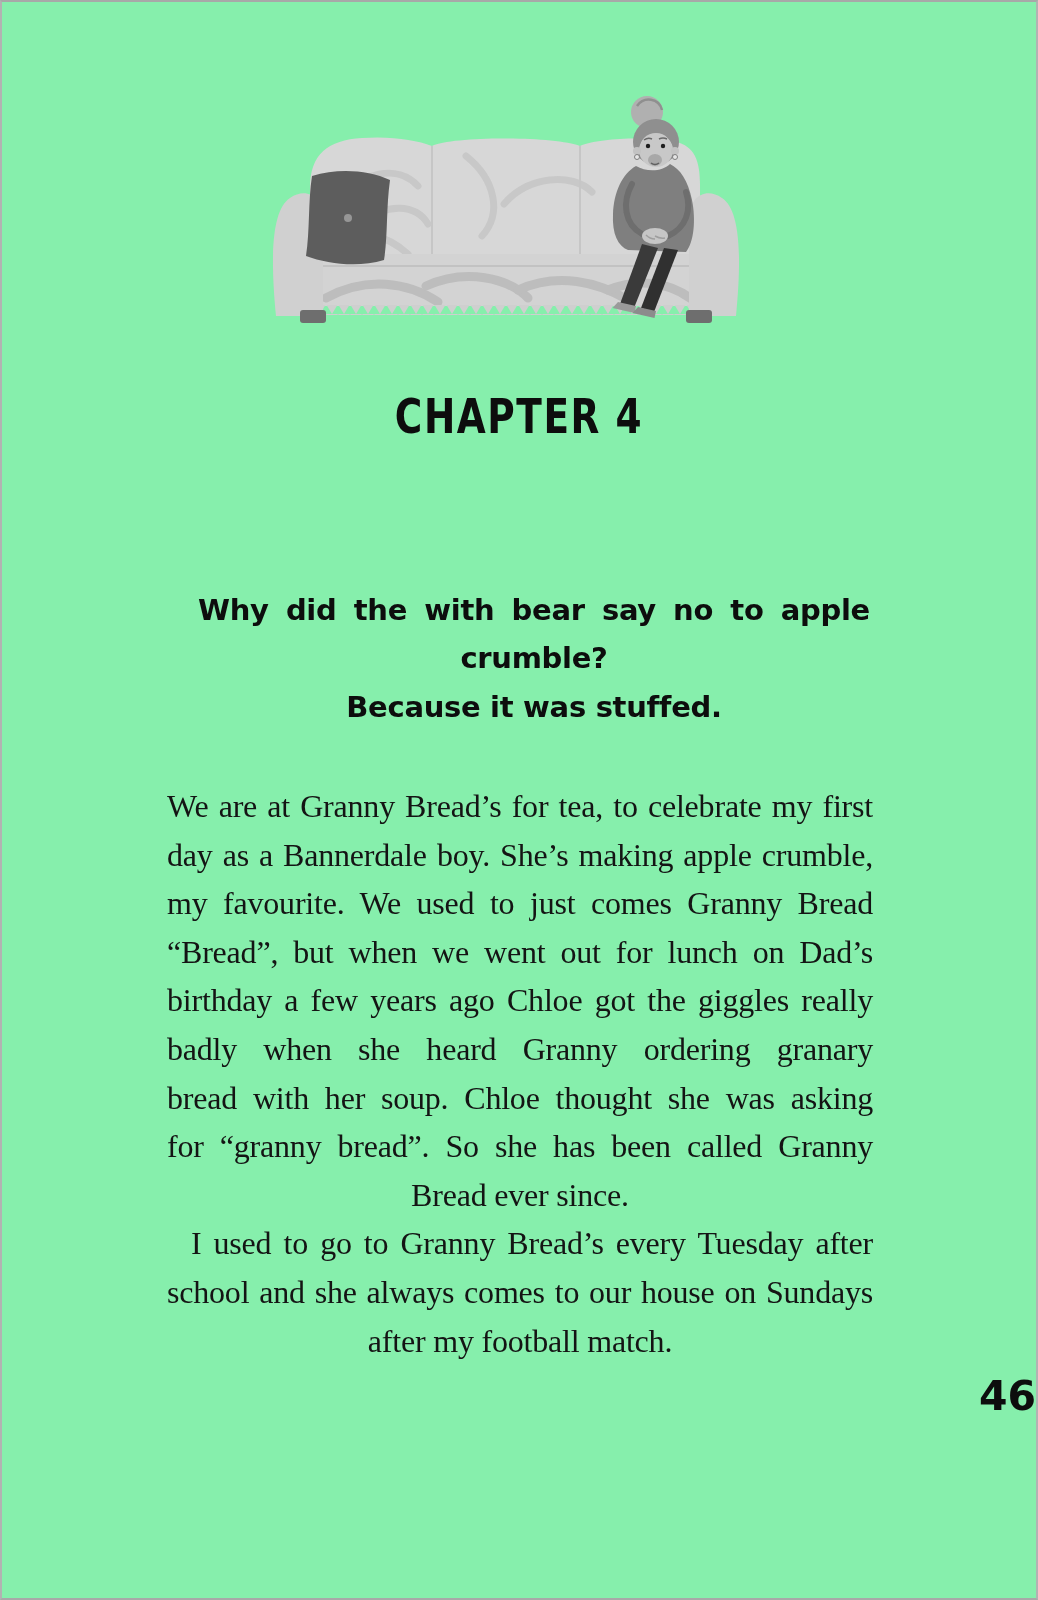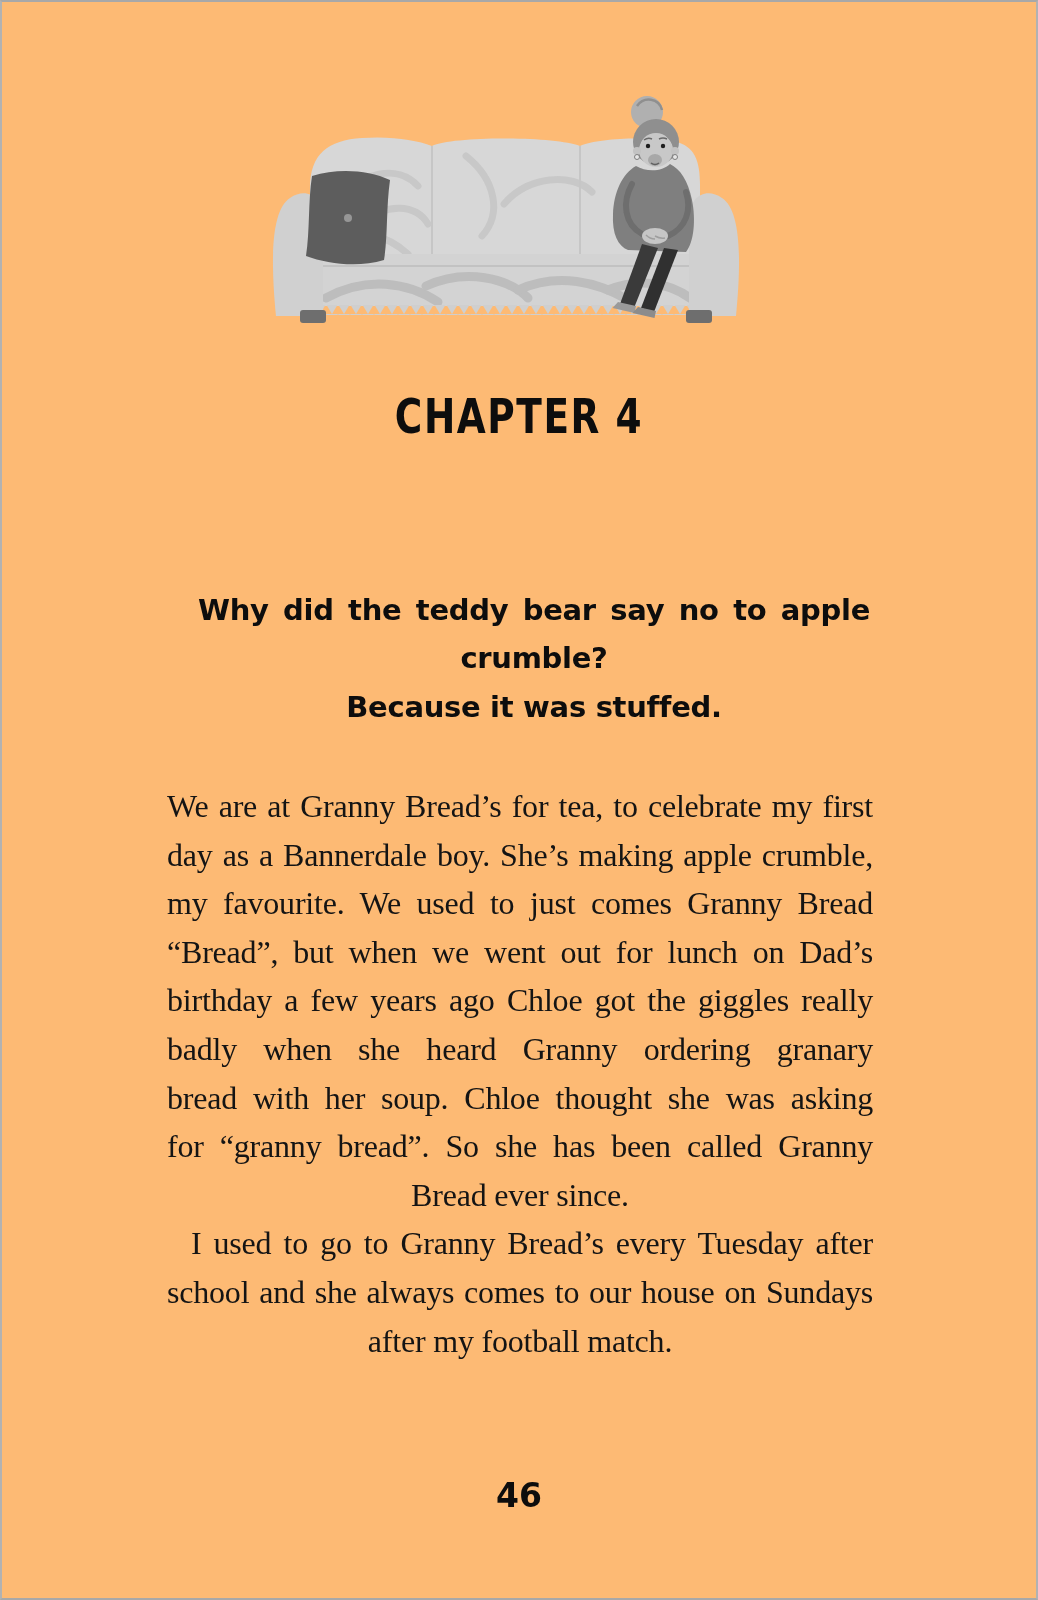--- a/index.html
+++ b/index.html
@@ -1,19 +1,19 @@
 <!DOCTYPE html>
 <html><head>
 <meta charset="utf-8">
 <style>
   html,body{margin:0;padding:0;background:#ffffff;}
   .page{
     position:relative;
     width:1038px;height:1600px;
-    background:#fdba74;
+    background:#86efac;
     box-sizing:border-box;
     border:2px solid #b2b2b2;
     border-top-color:#a8a8a8;
     border-bottom-color:#a8a8a8;
     overflow:hidden;
     font-family:"Liberation Serif", serif;
     color:#111111;
     text-decoration:underline;
   }
   .illustration{
@@ -42,25 +42,25 @@
   .bodytext{
     position:absolute;left:165px;top:780px;width:706px;
     font-size:32px;line-height:48.6px;
     letter-spacing:-0.2px;
     color:#141414;
   }
   .full{text-align:justify;text-align-last:justify;}
   .last{text-align:center;}
   .indent{text-indent:24px;}
   .pagenum{
-    position:absolute;left:0;top:1476px;width:100%;
-    text-align:center;
+    position:absolute;left:0;top:1376px;width:100%;
+    text-align:right;
     font-family:"DejaVu Sans","Liberation Sans",sans-serif;
     font-weight:800;
-    font-size:33px;line-height:36px;
+    font-size:41px;line-height:36px;
     color:#0d0d0d;
   }
 </style>
 </head>
 <body>
 
 <div class="page">
 
   <svg class="illustration" viewBox="0 0 480 244" aria-hidden="true">
     <defs>
@@ -140,21 +140,21 @@
       <path d="M372,223 l18,4 l-1.5,7 l-22,-5 z" fill="#8c8c8c"></path>
 
       <ellipse cx="389" cy="152" rx="13" ry="8" fill="#c6c6c6"></ellipse>
       <path d="M380,151 q4,4 9,4 M389,152 q5,3 10,2" stroke="#9e9e9e" stroke-width="1.5" fill="none"></path>
     </g>
   </svg>
 
   <div class="chapter">CHAPTER 4</div>
 
   <div class="joke">
-    <div class="full">Why did the teddy bear say no to apple</div>
+    <div class="full">Why did the with bear say no to apple</div>
     <div class="last">crumble?</div>
     <div class="last">Because it was stuffed.</div>
   </div>
 
   <div class="bodytext">
     <div class="full">We are at Granny Bread’s for tea, to celebrate my first</div>
     <div class="full">day as a Bannerdale boy. She’s making apple crumble,</div>
     <div class="full">my favourite. We used to just comes Granny Bread</div>
     <div class="full">“Bread”, but when we went out for lunch on Dad’s</div>
     <div class="full">birthday a few years ago Chloe got the giggles really</div>

